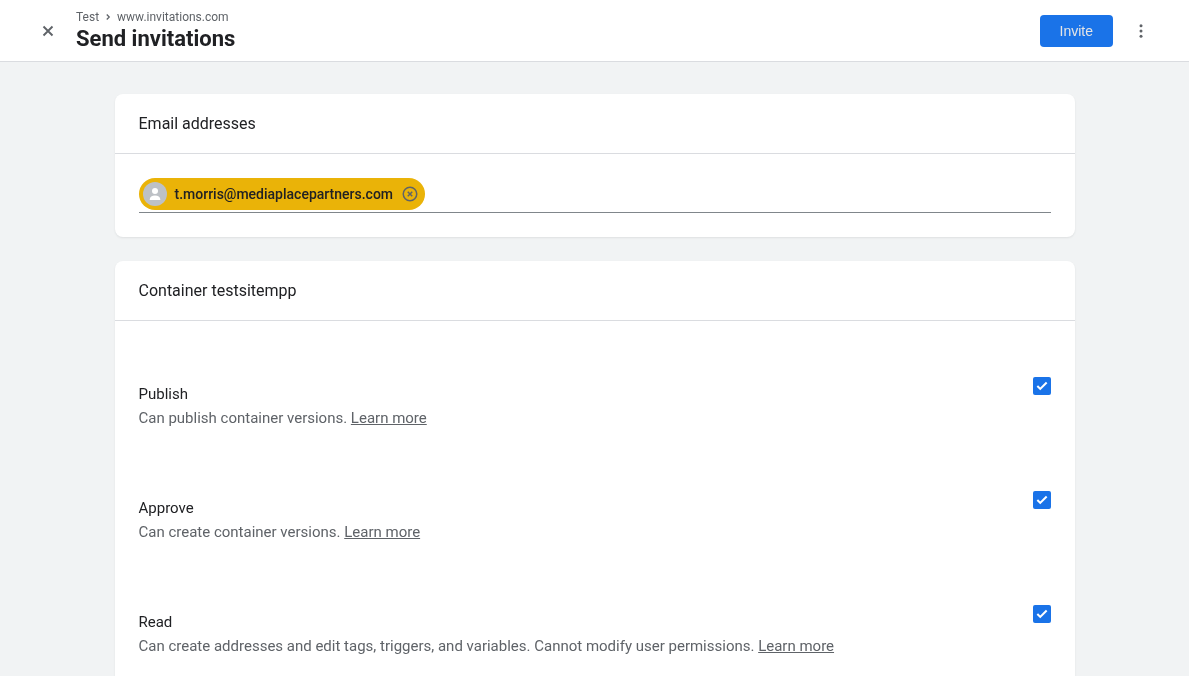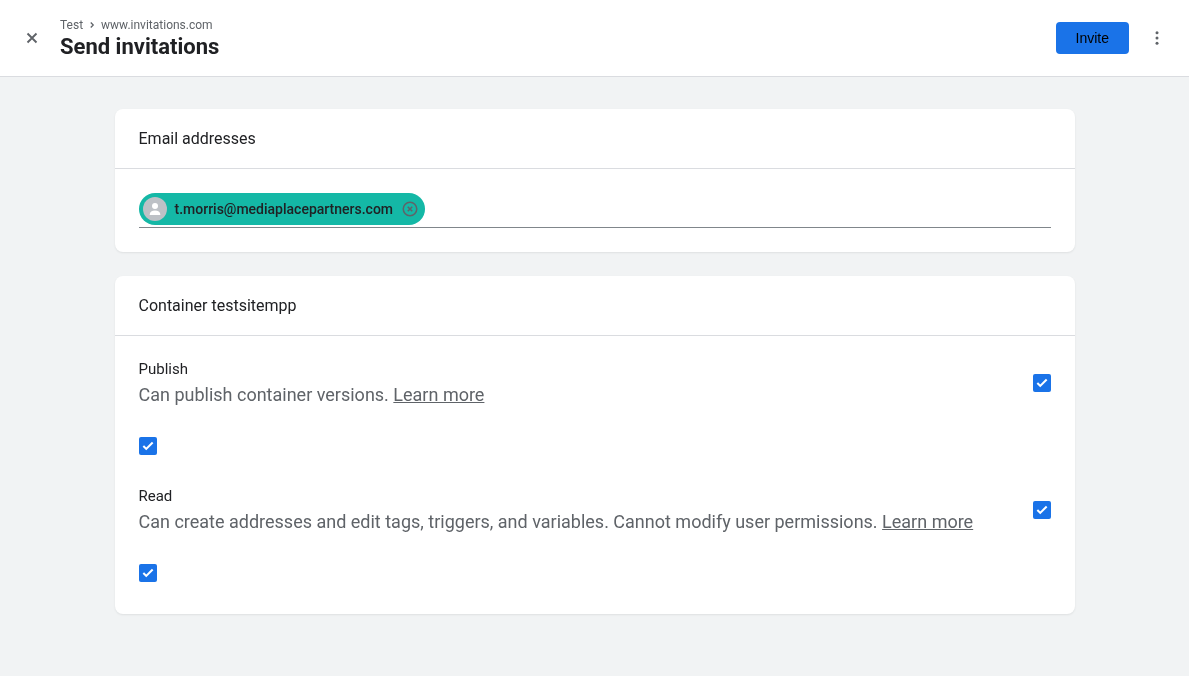--- a/index.html
+++ b/index.html
@@ -9,24 +9,24 @@
     }
     body {
       font-family: 'Google Sans', Roboto, Arial, sans-serif;
       background: #f1f3f4;
       width: 1189px;
       height: 676px;
       overflow: hidden;
     }
     .header {
       background: #fff;
-      height: 77px;
-      display: flex;
-      align-items: center;
-      padding: 0 12px;
+      height: 62px;
+      display: flex;
+      align-items: center;
+      padding: 0 28px;
       border-bottom: 1px solid #dadce0;
     }
     .close-btn {
       width: 40px;
       height: 40px;
       display: flex;
       align-items: center;
       justify-content: center;
       cursor: pointer;
       border-radius: 50%;
@@ -49,21 +49,21 @@
       font-weight: 700;
       margin-top: 2px;
     }
     .header-actions {
       display: flex;
       align-items: center;
       gap: 8px;
     }
     .invite-btn {
       background: #1a73e8;
-      color: #000000;
+      color: #e5e5e5;
       border: none;
       padding: 8px 20px;
       border-radius: 4px;
       font-size: 14px;
       font-weight: 500;
       cursor: pointer;
     }
     .more-btn {
       width: 40px;
       height: 40px;
@@ -99,21 +99,21 @@
     .email-input-wrap {
       border-bottom: 1px solid #80868b;
       padding-bottom: 2px;
       display: flex;
       flex-wrap: wrap;
       gap: 8px;
     }
     .email-chip {
       display: inline-flex;
       align-items: center;
-      background: #14b8a6;
+      background: #eab308;
       border-radius: 16px;
       padding: 4px 6px 4px 4px;
       gap: 8px;
     }
     .chip-avatar {
       width: 24px;
       height: 24px;
       border-radius: 50%;
       background: #bdc1c6;
       display: flex;
@@ -141,23 +141,24 @@
       padding: 16px 0;
       gap: 16px;
     }
     .permission-info {
       flex: 1;
     }
     .permission-title {
       font-size: 15px;
       color: #202124;
       margin-bottom: 6px;
+      margin-top: 40px;
     }
     .permission-desc {
-      font-size: 18px;
+      font-size: 15px;
       color: #5f6368;
     }
     .learn-more {
       color: #5f6368;
       text-decoration: underline;
       cursor: pointer;
     }
     .checkbox {
       width: 18px;
       height: 18px;
@@ -243,20 +244,26 @@
           </div>
         </div>
         <div class="checkbox">
           <svg width="14" height="14" viewBox="0 0 24 24" fill="none" stroke="currentColor" stroke-width="3.5">
             <path d="M20 6L9 17l-5-5"></path>
           </svg>
         </div>
       </div>
 
       <div class="permission-row">
+        <div class="permission-info">
+          <div class="permission-title">Approve</div>
+          <div class="permission-desc">
+            <span>Can create container versions. </span><a class="learn-more">Learn more</a>
+          </div>
+        </div>
         <div class="checkbox">
           <svg width="14" height="14" viewBox="0 0 24 24" fill="none" stroke="currentColor" stroke-width="3.5">
             <path d="M20 6L9 17l-5-5"></path>
           </svg>
         </div>
       </div>
 
       <div class="permission-row">
         <div class="permission-info">
           <div class="permission-title">Read</div>

